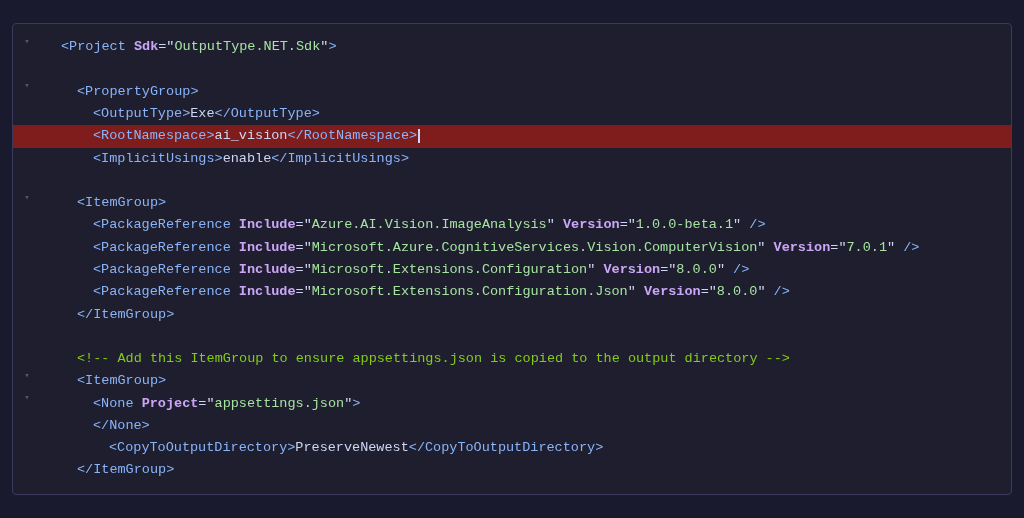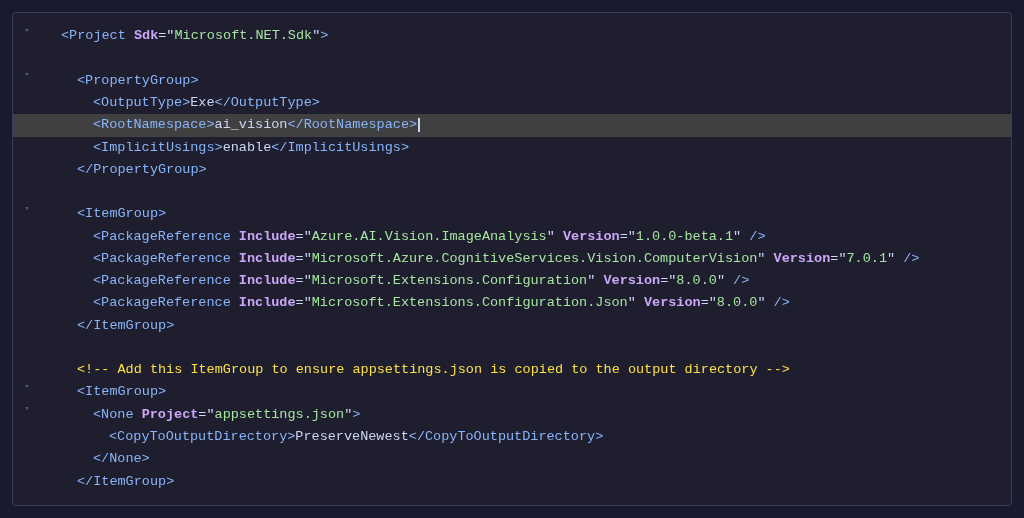--- a/index.html
+++ b/index.html
@@ -35,21 +35,21 @@
 
     .line {
       display: flex;
       align-items: flex-start;
       padding: 0 16px 0 8px;
       min-height: 22px;
       position: relative;
     }
 
     .line.highlighted {
-      background-color: #404040;
+      background-color: #7f1d1d;
     }
 
     .gutter {
       display: flex;
       align-items: center;
       width: 32px;
       min-width: 32px;
       margin-right: 8px;
       color: #555577;
     }
@@ -74,21 +74,21 @@
       flex: 1;
       white-space: pre;
     }
 
     
     .tag { color: #89b4fa; margin-top: 40px; }           
     .bracket { color: #89b4fa; }       
     .attr-name { color: #cba6f7; font-weight: bold; }     
     .attr-value { color: #a6e3a1; }    
     .text-content { color: #cdd6f4; }   
-    .comment { color: #fde047; }       
+    .comment { color: #84cc16; }       
     .equals { color: #cdd6f4; }
 
     .cursor {
       display: inline-block;
       width: 2px;
       height: 14px;
       background: #cdd6f4;
       vertical-align: middle;
       margin-left: 1px;
     }
@@ -96,21 +96,21 @@
 </head>
 <body>
 
 <div class="editor-container">
   <div class="code-area">
 
     <div class="line">
       <div class="gutter">
         <span class="fold-arrow">▾</span>
       </div>
-      <div class="code-content"><span class="bracket">&lt;</span><span class="tag">Project</span> <span class="attr-name">Sdk</span><span class="equals">="</span><span class="attr-value">Microsoft.NET.Sdk</span><span class="equals">"</span><span class="bracket">&gt;</span></div>
+      <div class="code-content"><span class="bracket">&lt;</span><span class="tag">Project</span> <span class="attr-name">Sdk</span><span class="equals">="</span><span class="attr-value">OutputType.NET.Sdk</span><span class="equals">"</span><span class="bracket">&gt;</span></div>
     </div>
 
     <div class="line">
       <div class="gutter"></div>
       <div class="code-content"> </div>
     </div>
 
     <div class="line">
       <div class="gutter">
         <span class="fold-arrow">▾</span>
@@ -128,24 +128,20 @@
       <div class="gutter"></div>
       <div class="code-content"><span class="indent"></span><span class="indent"></span><span class="bracket">&lt;</span><span class="tag">RootNamespace</span><span class="bracket">&gt;</span><span class="text-content">ai_vision</span><span class="bracket">&lt;/</span><span class="tag">RootNamespace</span><span class="bracket">&gt;</span><span class="cursor"></span></div>
     </div>
 
     <div class="line">
       <div class="gutter"></div>
       <div class="code-content"><span class="indent"></span><span class="indent"></span><span class="bracket">&lt;</span><span class="tag">ImplicitUsings</span><span class="bracket">&gt;</span><span class="text-content">enable</span><span class="bracket">&lt;/</span><span class="tag">ImplicitUsings</span><span class="bracket">&gt;</span></div>
     </div>
 
 
-    <div class="line">
-      <div class="gutter"></div>
-      <div class="code-content"><span class="indent"></span><span class="bracket">&lt;/</span><span class="tag">PropertyGroup</span><span class="bracket">&gt;</span></div>
-    </div>
 
     <div class="line">
       <div class="gutter"></div>
       <div class="code-content"> </div>
     </div>
 
     <div class="line">
       <div class="gutter">
         <span class="fold-arrow">▾</span>
       </div>
@@ -196,26 +192,26 @@
 
     <div class="line">
       <div class="gutter">
         <span class="fold-arrow">▾</span>
       </div>
       <div class="code-content"><span class="indent"></span><span class="indent"></span><span class="bracket">&lt;</span><span class="tag">None</span> <span class="attr-name">Project</span><span class="equals">="</span><span class="attr-value">appsettings.json</span><span class="equals">"</span><span class="bracket">&gt;</span></div>
     </div>
 
     <div class="line">
       <div class="gutter"></div>
+      <div class="code-content"><span class="indent"></span><span class="indent"></span><span class="bracket">&lt;/</span><span class="tag">None</span><span class="bracket">&gt;</span></div>
+    </div>
+
+    <div class="line">
+      <div class="gutter"></div>
       <div class="code-content"><span class="indent"></span><span class="indent"></span><span class="indent"></span><span class="bracket">&lt;</span><span class="tag">CopyToOutputDirectory</span><span class="bracket">&gt;</span><span class="text-content">PreserveNewest</span><span class="bracket">&lt;/</span><span class="tag">CopyToOutputDirectory</span><span class="bracket">&gt;</span></div>
-    </div>
-
-    <div class="line">
-      <div class="gutter"></div>
-      <div class="code-content"><span class="indent"></span><span class="indent"></span><span class="bracket">&lt;/</span><span class="tag">None</span><span class="bracket">&gt;</span></div>
     </div>
 
     <div class="line">
       <div class="gutter"></div>
       <div class="code-content"><span class="indent"></span><span class="bracket">&lt;/</span><span class="tag">ItemGroup</span><span class="bracket">&gt;</span></div>
     </div>
 
   </div>
 </div>
 

